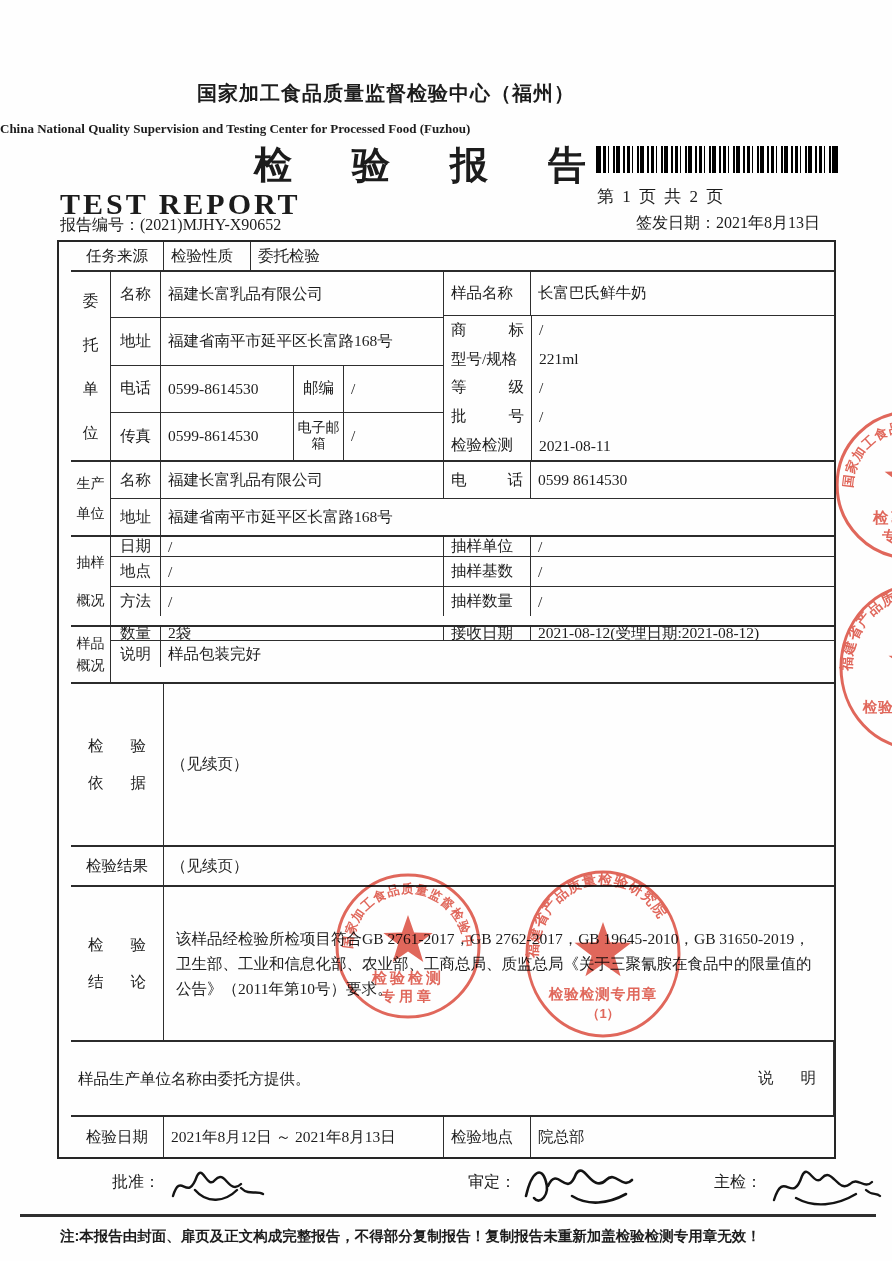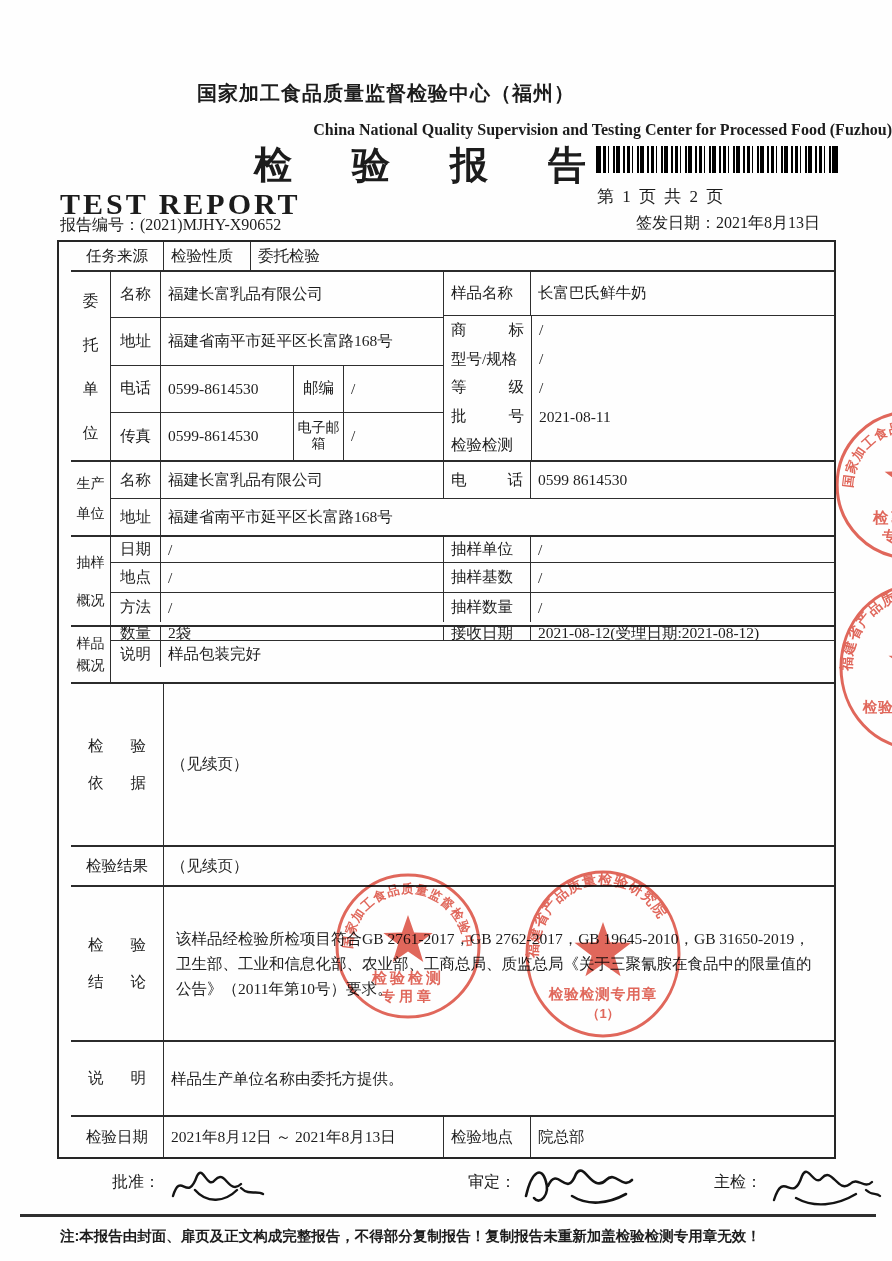--- a/index.html
+++ b/index.html
@@ -7,22 +7,22 @@
     position:relative; width:892px; height:1261px; margin:0 auto;
     background:#fefefe; overflow:hidden;
     font-family:"Liberation Serif","DejaVu Serif",serif;
     color:#1c1c1c;
   }
   .abs{position:absolute;}
   
   .org-cn{left:0; top:80px; width:772px; text-align:center;
     font-size:20px; font-weight:bold; letter-spacing:1px;
     font-family:"Liberation Sans","DejaVu Sans",sans-serif;}
-  .org-en{left:0; top:121px; width:892px; text-align:right;
-    font-size:16px; font-weight:bold;}
+  .org-en{left:0; top:121px; width:892px; text-align:left;
+    font-size:13px; font-weight:bold;}
   .title-cn{left:60px; top:140px; width:720px; text-align:center;
     font-size:38px; font-weight:bold; letter-spacing:60px; padding-left:60px;
     box-sizing:border-box;}
   .title-en{left:60px; top:187px; width:720px; text-align:left;
     font-size:30px; font-weight:bold; letter-spacing:3px;}
   .barcode{left:596px; top:146px; width:236px; height:27px;
     background:repeating-linear-gradient(90deg,
       #000 0 2px,#fff 2px 4px,#000 4px 7px,#fff 7px 9px,
       #000 9px 10px,#fff 10px 14px,#000 14px 16px,#fff 16px 17px,
       #000 17px 21px,#fff 21px 24px);
@@ -130,20 +130,21 @@
             <div class="c">
                 <span class="jlabel">等 级</span>
               </div>
             <div class="c">
                 <span class="jlabel">批 号</span>
               </div>
             <div class="c">检验检测</div>
           </div>
           <div class="tall-lines" style="flex:1">
             <div class="c">/</div>
+            <div class="c">221ml</div>
             <div class="c">/</div>
             <div class="c">/</div>
             <div class="c">2021-08-11</div>
           </div>
         </div>
       </div>
     </div>
 
     <div class="row sec" style="height:75px">
       <div class="c br groupcol" style="font-size:14px">
@@ -165,21 +166,21 @@
         </div>
       </div>
     </div>
 
     <div class="row sec" style="height:90px">
       <div class="c br groupcol" style="font-size:14px">
         <span>抽样</span>
         <span>概况</span>
       </div>
       <div class="col" style="flex:1">
-        <div class="row bb" style="height:26px">
+        <div class="row bb" style="height:20px">
           <div class="c br sub ctr">日期</div>
           <div class="c br lv">/</div>
           <div class="c br rl">抽样单位</div>
           <div class="c rv">/</div>
         </div>
         <div class="row bb" style="height:30px">
           <div class="c br sub ctr">地点</div>
           <div class="c br lv">/</div>
           <div class="c br rl">抽样基数</div>
           <div class="c rv">/</div>
@@ -227,24 +228,24 @@
 
     <div class="row sec" style="height:155px">
       <div class="c br biglabel">
         <span class="jlabel">检 验</span>
         <span class="jlabel">结 论</span>
       </div>
       <div class="c wrap" style="flex:1; padding:0 12px">该样品经检验所检项目符合GB 2761-2017，GB 2762-2017，GB 19645-2010，GB 31650-2019，卫生部、工业和信息化部、农业部、工商总局、质监总局《关于三聚氰胺在食品中的限量值的公告》（2011年第10号）要求。</div>
     </div>
 
     <div class="row sec" style="height:75px">
+      <div class="c wrap" style="flex:1">样品生产单位名称由委托方提供。</div>
       <div class="c br biglabel">
         <span class="jlabel">说 明</span>
       </div>
-      <div class="c wrap" style="flex:1">样品生产单位名称由委托方提供。</div>
     </div>
 
     <div class="row sec" style="height:40px">
       <div class="c br mergedlabel">检验日期</div>
       <div class="c br" style="width:280px">2021年8月12日 ～ 2021年8月13日</div>
       <div class="c br rl">检验地点</div>
       <div class="c rv">院总部</div>
     </div>
   </div>
 

